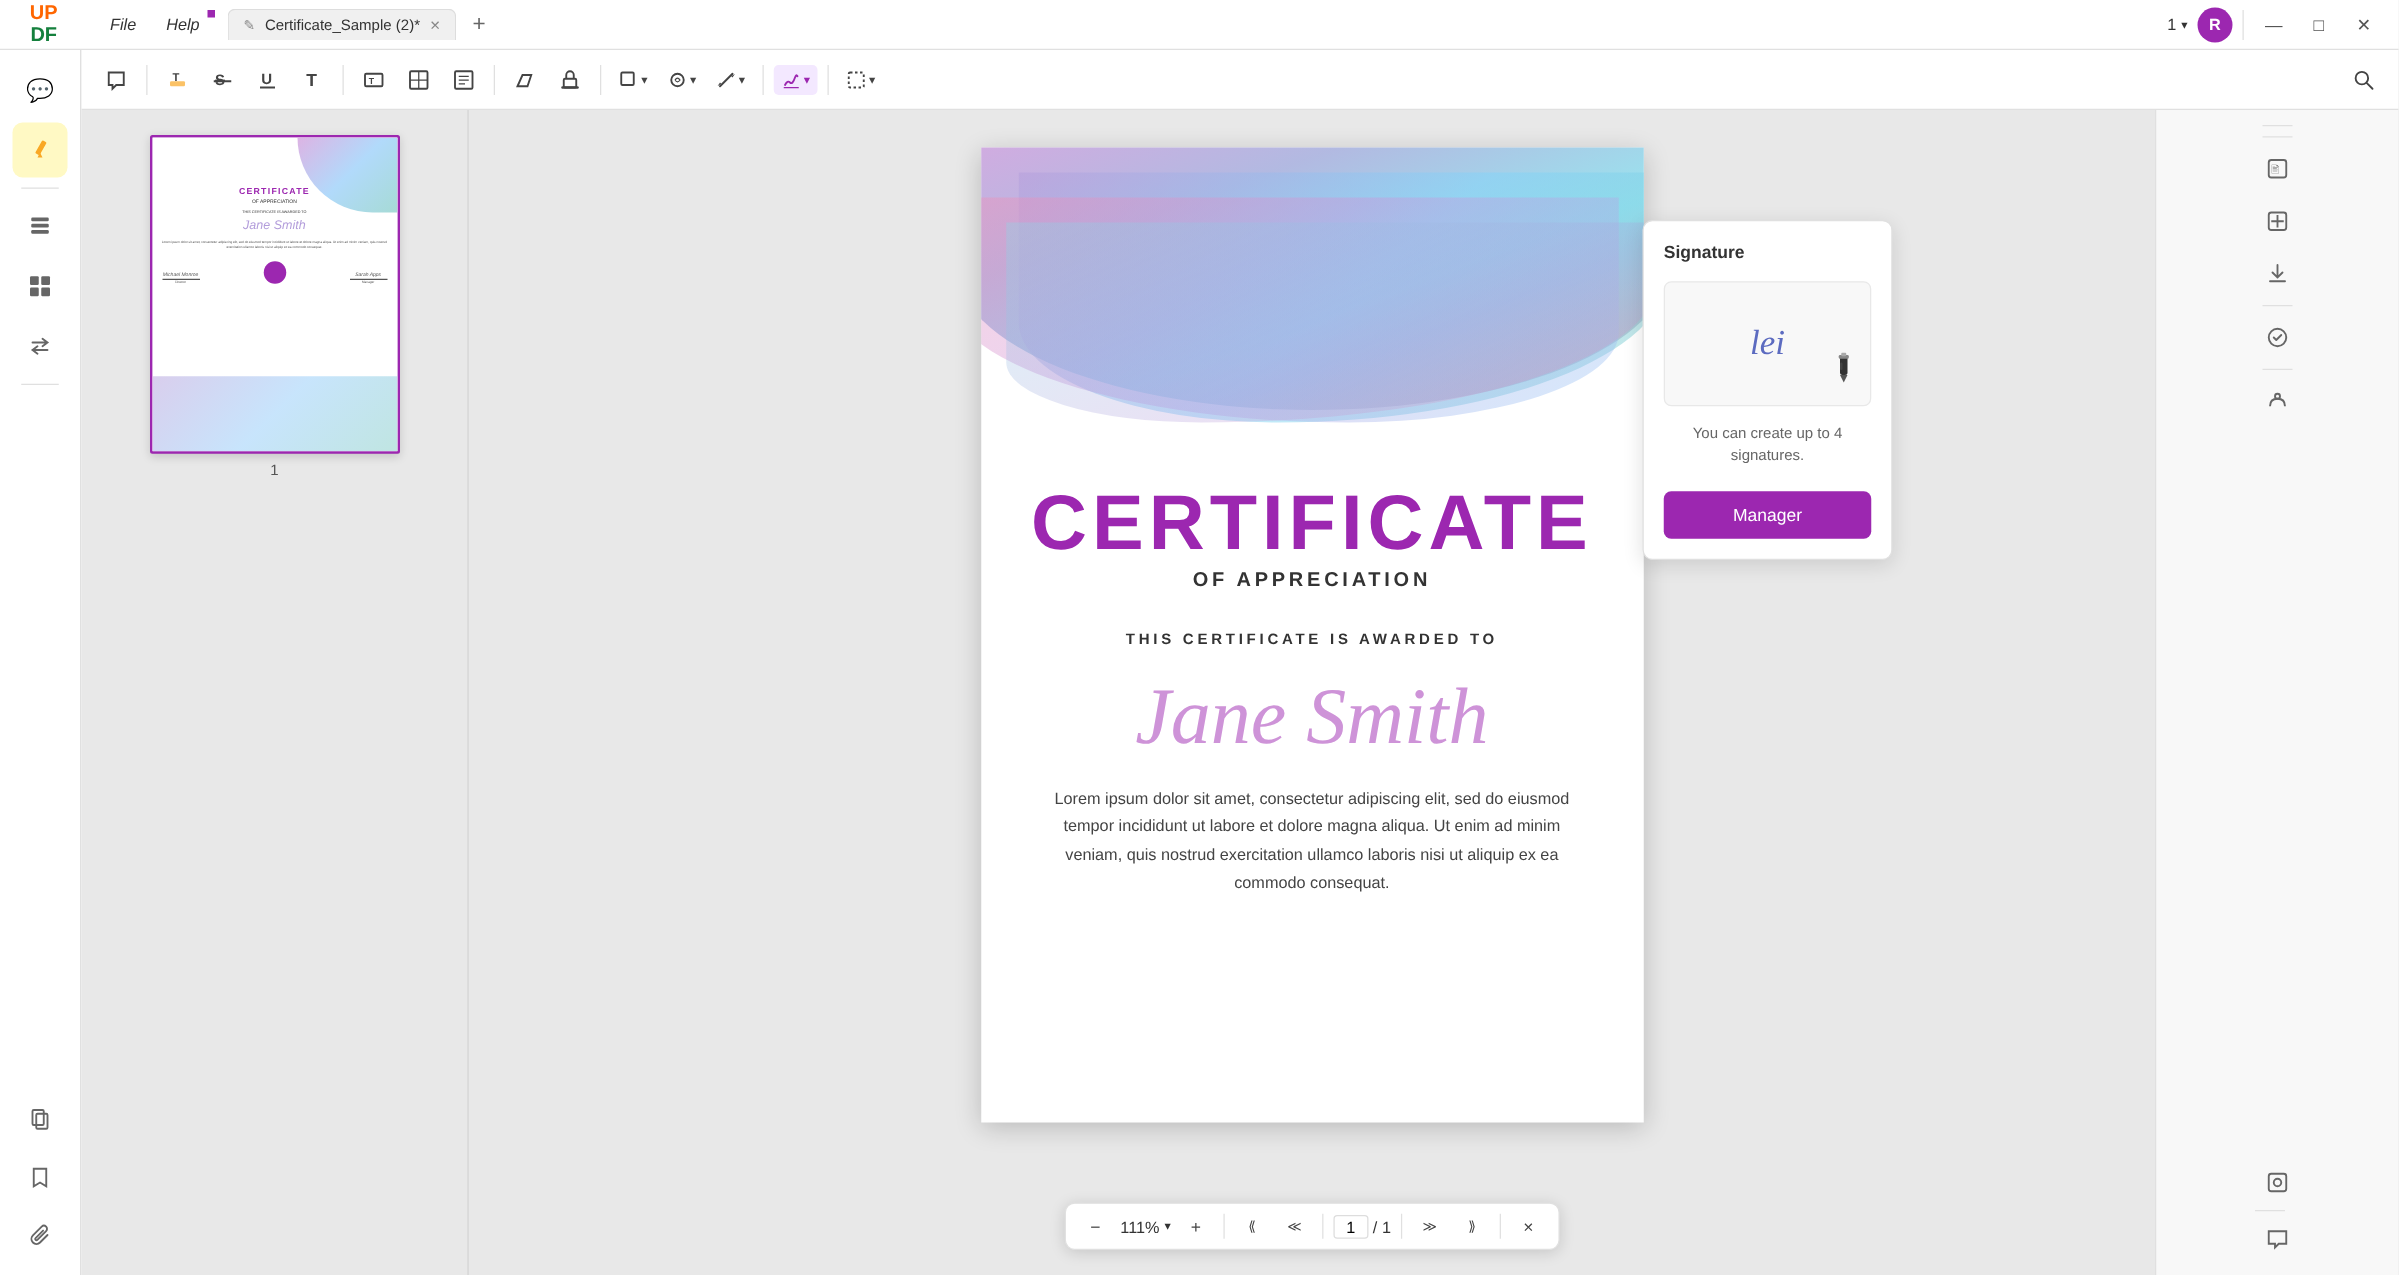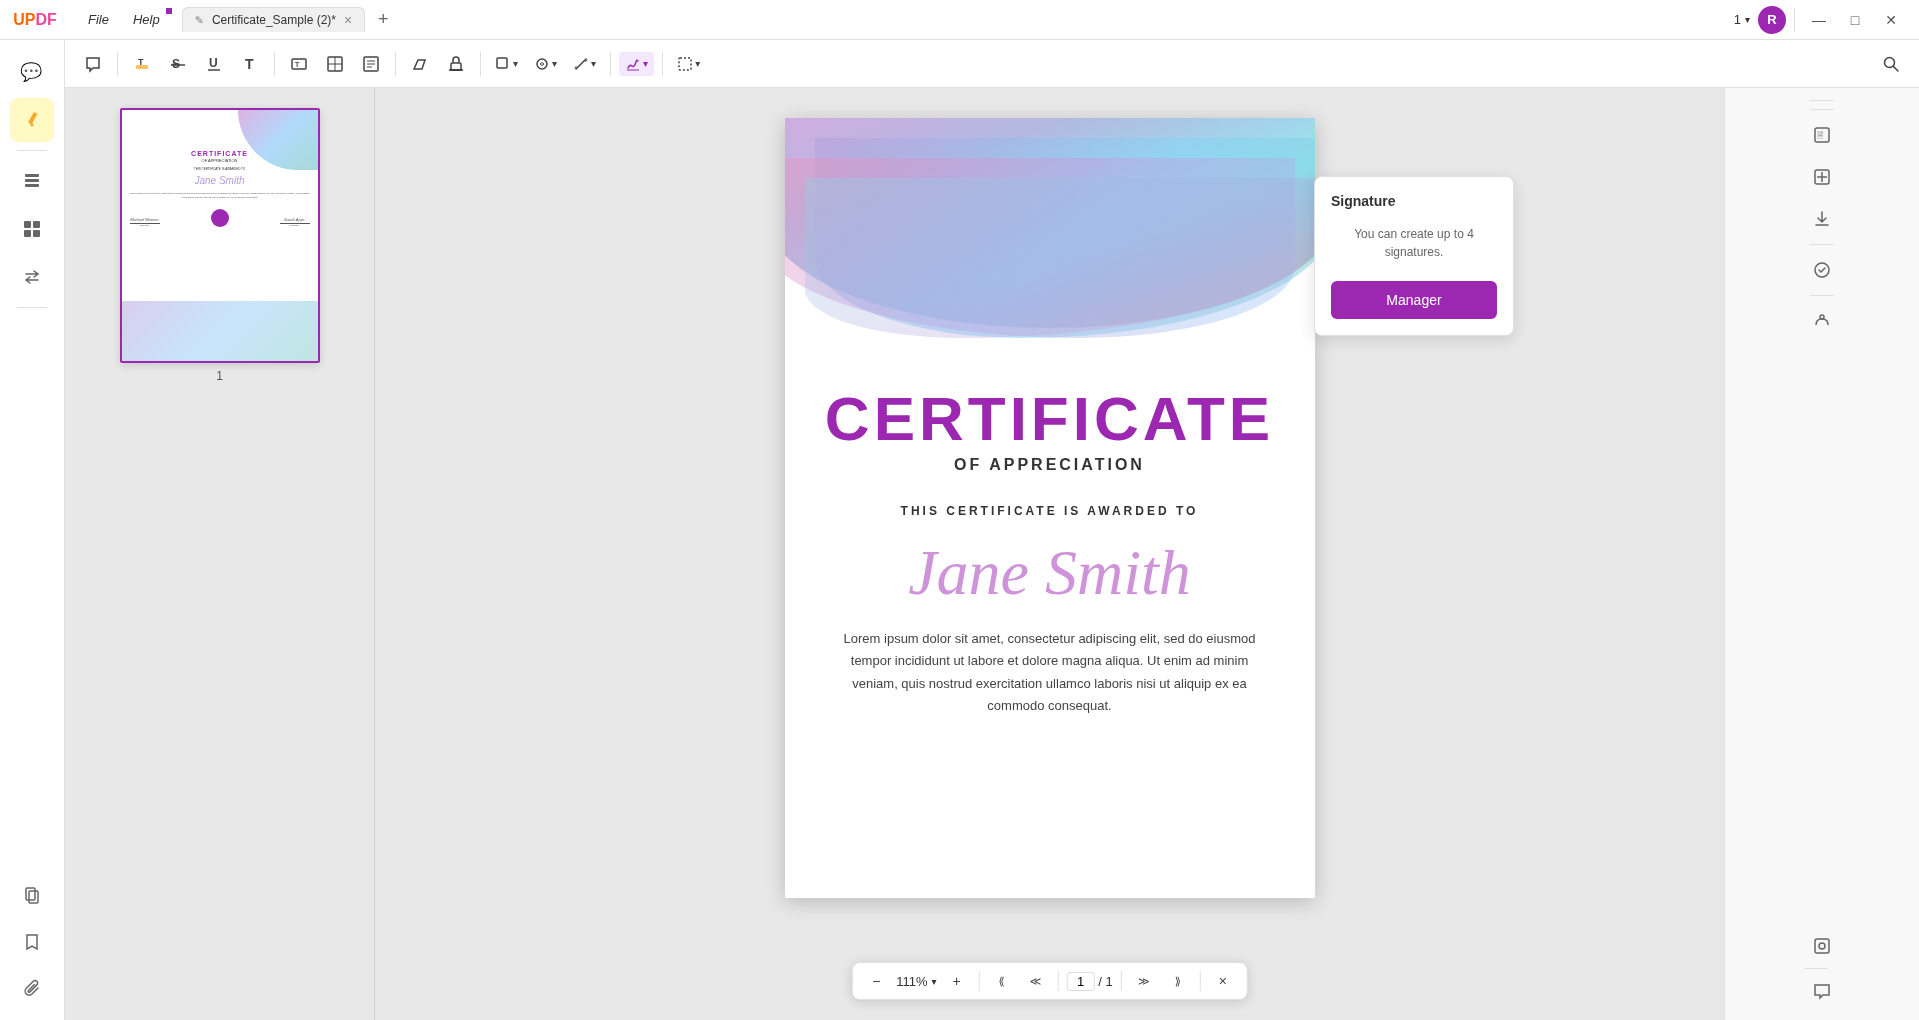--- a/index.html
+++ b/index.html
@@ -16,20 +16,21 @@
     }
     .titlebar-logo {
       width: 70px;
       display: flex;
       align-items: center;
       justify-content: center;
       font-weight: bold;
       font-size: 16px;
       color: #7c4dff;
       padding: 0 10px;
+      flex-direction: column;
     }
     .titlebar-logo span { color: #ff6d00; }
     .titlebar-menu {
       display: flex;
       align-items: center;
       gap: 4px;
       padding: 0 8px;
     }
     .titlebar-menu-item {
       padding: 4px 10px;
@@ -449,21 +450,21 @@
     .bt-sep { width: 1px; height: 20px; background: #e0e0e0; margin: 0 2px; }
     .bt-page { font-size: 13px; color: #333; }
     .bt-input { width: 28px; text-align: center; border: 1px solid #ddd; border-radius: 3px; font-size: 13px; padding: 1px 2px; }
   </style>
 </head>
 <body>
 
 <div class="titlebar">
   <div class="titlebar-logo">
     <span style="color:#ff6600">UP</span>
-      <span style="color:#ec4899">DF</span>
+      <span style="color:#15803d">DF</span>
   </div>
   <div class="titlebar-menu">
     <div class="titlebar-menu-item">File</div>
     <div class="titlebar-menu-item" style="position:relative;">
       <span>Help</span>
       <span style="position:absolute;top:0;right:-2px;width:6px;height:6px;background:#9c27b0;border-radius:50;"></span>
     </div>
   </div>
   <div class="titlebar-tab">
     <span class="edit-icon">✎</span>
@@ -722,20 +723,33 @@
           </div>
           <div class="bt-sep"></div>
           <div class="bt-btn" style="font-size:11px;">≫</div>
           <div class="bt-btn" style="font-size:11px;">⟫</div>
           <div class="bt-sep"></div>
           <div class="bt-btn">×</div>
         </div>
 
         <div class="signature-panel">
           <div class="sig-panel-title">Signature</div>
+          <div class="sig-preview-area">
+            <div class="sig-handwriting">lei</div>
+            <div class="sig-pen-icon">
+              
+              <svg width="22" height="26" viewBox="0 0 22 26">
+                <rect x="8" y="2" width="6" height="16" rx="2" fill="#333"></rect>
+                <polygon points="8,18 11,24 14,18" fill="#555"></polygon>
+                <rect x="7" y="2" width="8" height="3" rx="1" fill="#888"></rect>
+                <rect x="9" y="0" width="4" height="3" rx="1" fill="#aaa"></rect>
+                <rect x="8" y="8" width="2" height="6" rx="1" fill="#555" opacity="0.5"></rect>
+              </svg>
+            </div>
+          </div>
           <div class="sig-description">You can create up to 4 signatures.</div>
           <button class="sig-create-btn">Manager</button>
         </div>
       </div>
 
       <div class="right-panel">
         <div class="right-sep"></div>
         <div class="right-sep"></div>
         <div class="right-icon">
           <svg width="20" height="20" viewBox="0 0 20 20">

